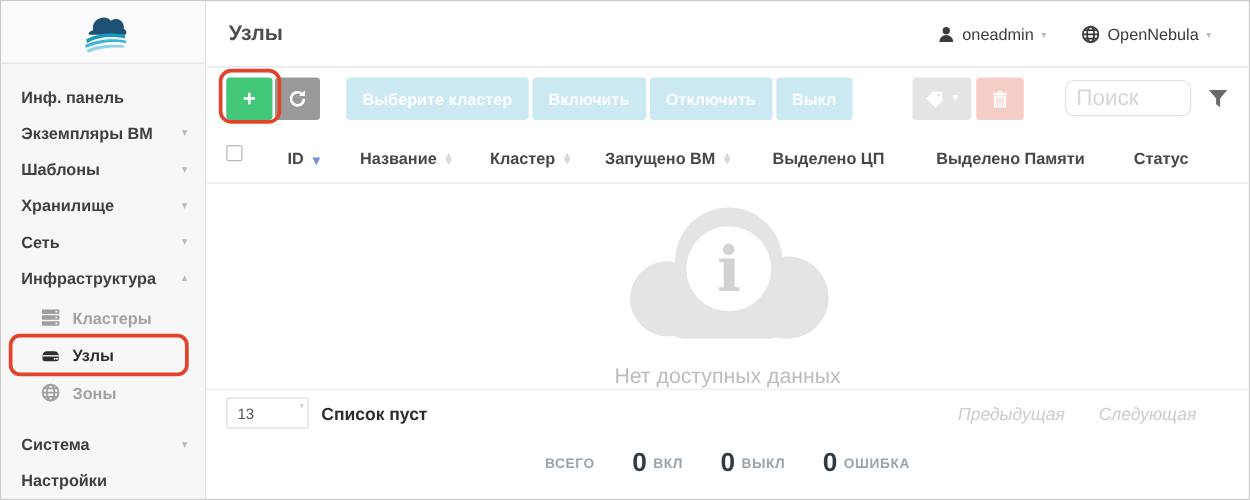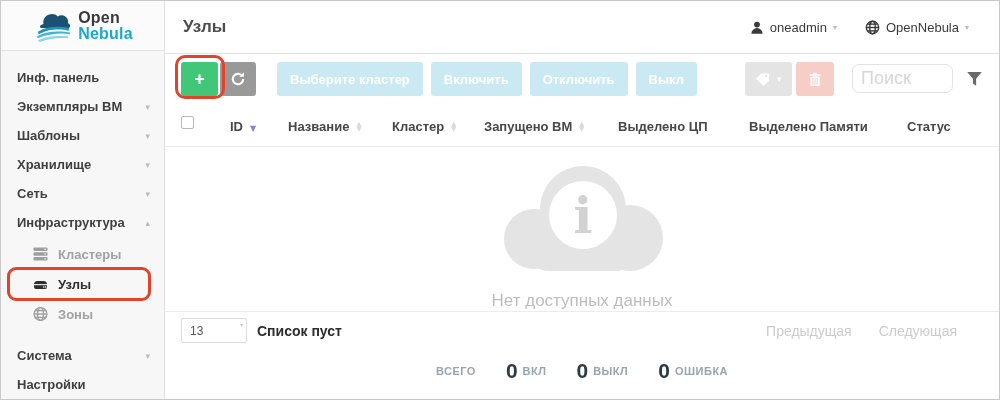--- a/index.html
+++ b/index.html
@@ -36,21 +36,21 @@
 
   .content { flex:1; display:flex; flex-direction:column; position:relative; }
 
   
   .toolbar { display:flex; align-items:flex-start; padding:8px 16px 0 16px; height:46px; }
   .btn { border:none; cursor:pointer; border-radius:3px; font-family:inherit; }
   .btn-add-wrap { position:relative; display:inline-block; }
   .btn-add { width:37px; height:34px; background:#42c778; color:#fff; font-size:18px; font-weight:bold; line-height:34px; }
   .add-annotation { position:absolute; left:-6px; top:-7px; right:-7px; bottom:-3px; border:3px solid #e0452c; border-radius:10px; pointer-events:none; }
   .btn-refresh { width:36px; height:34px; background:#999999; margin-left:2px; display:inline-flex; align-items:center; justify-content:center; }
-  .blue-group { display:flex; gap:8px; margin-left:21px; }
+  .blue-group { display:flex; gap:3px; margin-left:21px; }
   .btn-blue { height:34px; padding:0 13px; background:#cbe9f2; color:#ffffff; font-size:13px; font-weight:bold; }
   .gray-red-group { display:flex; gap:4px; margin-left:48px; }
   .btn-tag { height:34px; padding:0 10px; background:#e4e4e4; display:inline-flex; align-items:center; gap:7px; }
   .btn-tag .caret { font-family:"DejaVu Sans", sans-serif; font-size:9px; color:#fff; }
   .btn-trash { height:34px; width:38px; background:#f7cdc8; display:inline-flex; align-items:center; justify-content:center; }
   .search-area { margin-left:auto; display:flex; align-items:center; gap:13px; padding-top:2px; }
   .search-input { width:101px; height:29px; border:1px solid #e3e3e3; border-radius:7px; padding:0 8px; font-size:18px; color:#be185d; outline:none; }
   .search-input::placeholder { color:#d6d6d6; }
   .filter-icon { cursor:pointer; }
 
@@ -72,21 +72,21 @@
 
   
   .empty-area { flex:1; display:flex; flex-direction:column; align-items:center; justify-content:flex-start; padding-top:12px; }
   .empty-text { margin-top:2px; font-size:17px; color:#bdbdbd; }
 
   
   .pagination-row { border-top:1px solid #ececec; height:38px; display:flex; align-items:center; padding:0 42px 0 16px; }
   .page-size { position:relative; width:66px; height:25px; border:1px solid #ddd; border-radius:2px; background:#fff; display:flex; align-items:center; padding:0 8px; font-size:12px; color:#555; cursor:pointer; }
   .ps-caret { position:absolute; right:3px; top:2px; font-family:"DejaVu Sans", sans-serif; font-size:6px; color:#c9c9c9; }
   .list-empty { margin-left:10px; font-size:14px; font-weight:bold; color:#2d2d2d; }
-  .pager { margin-left:auto; display:flex; gap:27px; }
+  .pager { margin-left:auto; display:flex; gap:27px;font-style:italic; }
   .pager span { font-size:14px; color:#ccc; cursor:pointer; }
 
   
   .footer-stats { height:50px; display:flex; align-items:center; justify-content:center; gap:30px; padding-bottom:6px; }
   .stat { display:flex; align-items:center; gap:5px; }
   .stat b { font-size:21px; font-weight:bold; color:#2f3b44; }
   .stat-label { font-size:11px; font-weight:bold; color:#98a4ae; letter-spacing:0.5px; }
 </style>
 </head>
 <body>
@@ -94,24 +94,20 @@
 <div class="page">
 
   <aside class="left">
     <div class="logo-area">
       <svg width="40" height="34" viewBox="0 0 42 36">
         <path d="M12 16 C10 7 22 2 27 8 C33 4 39 9 38 15 C41 16 41 20 38 20 L10 20 C7 20 8 17 12 16 Z" fill="#1c5173"></path>
         <path d="M6 24 C16 18 30 18 39 20 L39 23 C30 21 16 21 7 27 Z" fill="#1799bd"></path>
         <path d="M5 29 C16 23 32 23 40 25 L40 27 C32 25 17 26 6 31 Z" fill="#3db4d2"></path>
         <path d="M6 33 C16 28 30 28 38 29 L38 31 C30 30 17 31 8 35 Z" fill="#8ed4e6"></path>
       </svg>
-      <div class="logo-text">
-        <span class="l1">Open</span>
-        <span class="l2">Nebula</span>
-      </div>
     </div>
 
     <nav class="sidebar">
       <div class="nav-item">
         <span class="nav-label">Инф. панель</span>
       </div>
       <div class="nav-item">
         <span class="nav-label">Экземпляры ВМ</span>
         <span class="chev">▾</span>
       </div>

